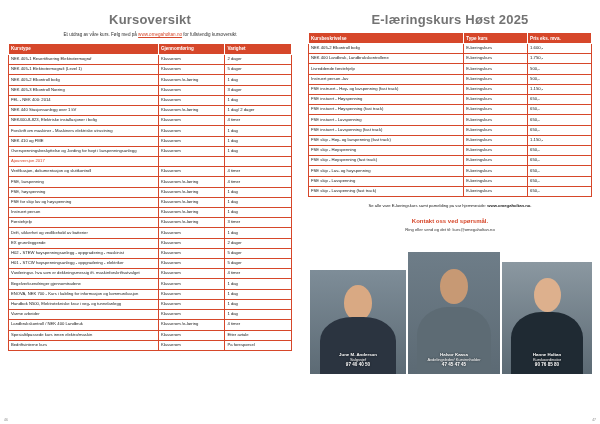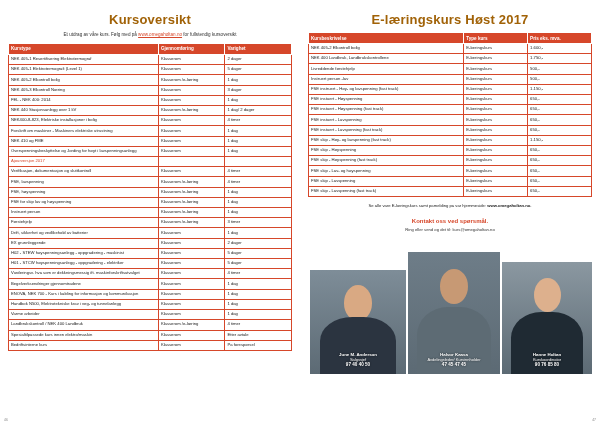--- a/index.html
+++ b/index.html
@@ -26,21 +26,21 @@
   }
   .col-right {
     width: 300px;
     padding: 10px 8px 0 8px;
     box-sizing: border-box;
   }
   .title {
     text-align: center;
     font-size: 13px;
     font-weight: bold;
-    color: #a16207;
+    color: #737373;
     margin: 2px 0 5px 0;
     letter-spacing: 0.2px;
   }
   .subtitle {
     text-align: center;
     font-size: 4.6px;
     color: #333;
     margin-bottom: 5px;
     line-height: 1.3;
   }
@@ -326,21 +326,21 @@
             <td class="c0">Bedriftsinterne kurs</td>
             <td class="c1">Klasserom</td>
             <td class="c2">På forespørsel</td>
           </tr>
         </tbody>
     </table>
     <div class="pagenum l">46</div>
   </div>
 
   <div class="col-right">
-    <div class="title">E-læringskurs Høst 2017</div>
+    <div class="title">E-læringskurs Høst 2025</div>
     <table>
       <thead>
         <tr>
           <th class="rc0">Kursbeskrivelse</th>
           <th class="rc1">Type kurs</th>
           <th class="rc2">Pris eks. mva.</th>
         </tr>
       </thead>
       <tbody id="right-body">
           <tr>

